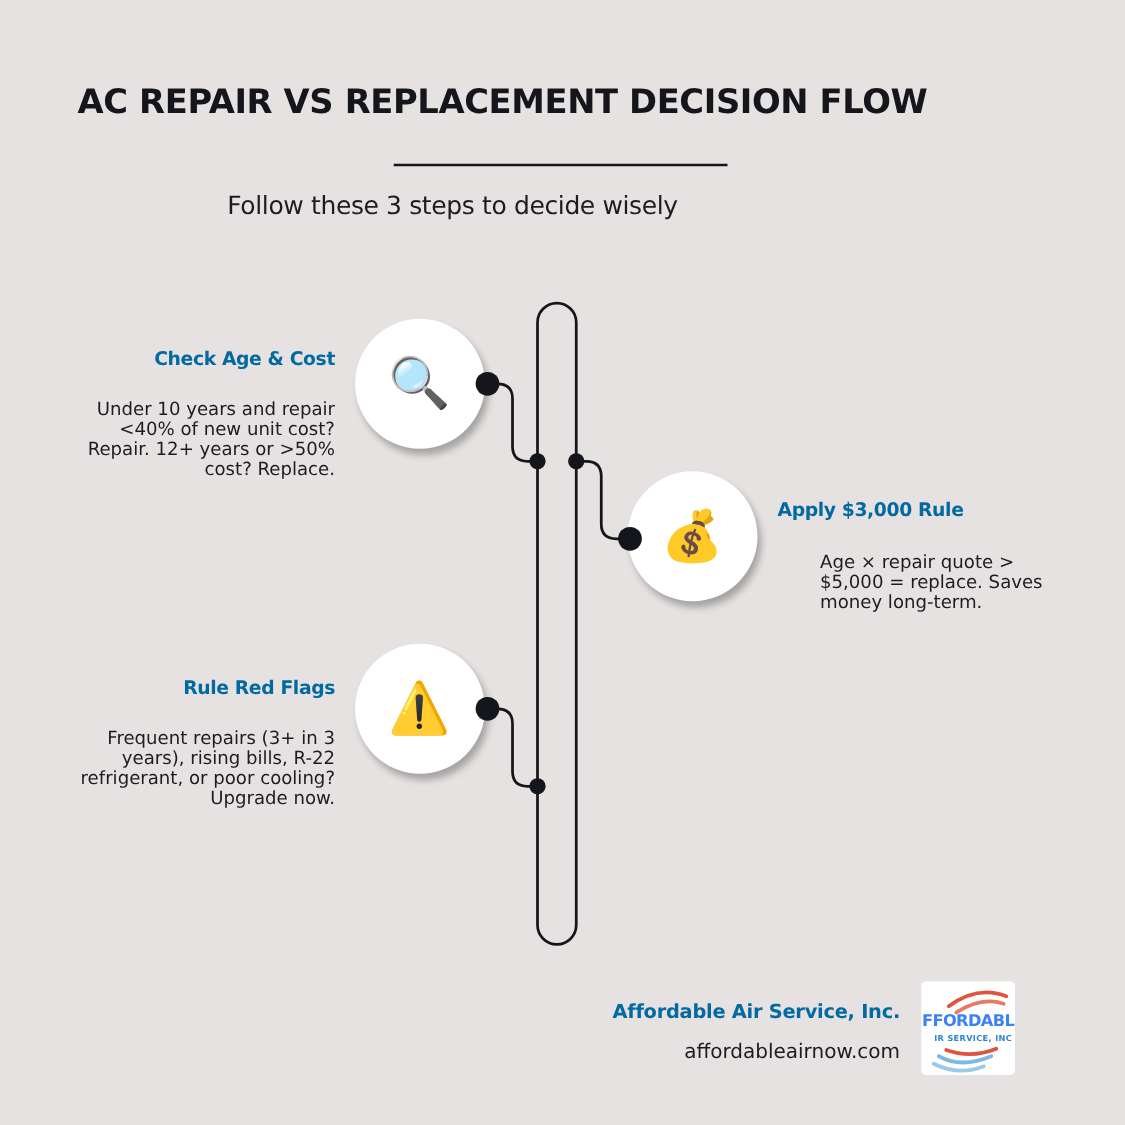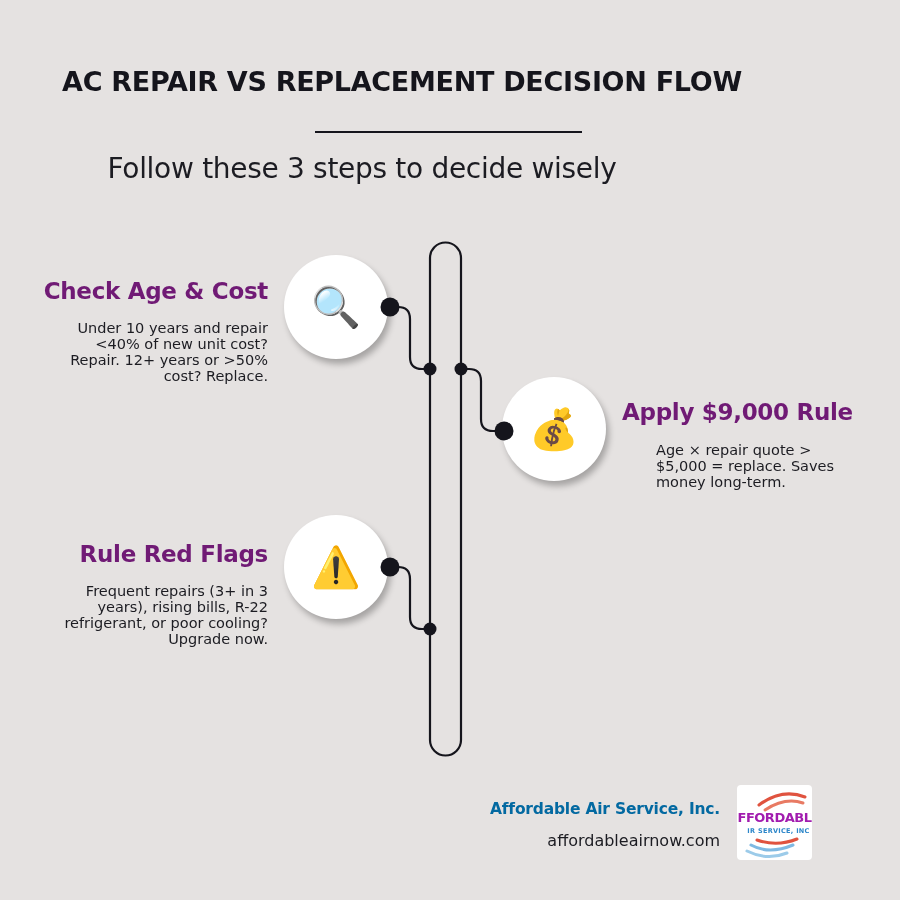--- a/index.html
+++ b/index.html
@@ -12,34 +12,34 @@
   .title {
     position: absolute; top: 66px; left: 0; width: 804px;
     text-align: center; font-family: "DejaVu Sans", sans-serif;
     font-weight: bold; font-size: 27px; letter-spacing: -0.3px; color: #15151c;
   }
   .divider {
     position: absolute; top: 131px; left: 315px; width: 267px; height: 2px; background: #15151c;
   }
   .subtitle {
     position: absolute; top: 152px; left: 0; width: 724px; text-align: center;
-    font-family: "DejaVu Sans", sans-serif; font-weight: normal; font-size: 28px;
+    font-family: "DejaVu Sans", sans-serif; font-weight: normal; font-size: 20px;
     color: #1c1c22; letter-spacing: -0.3px;
   }
   svg.flow { position: absolute; left: 0; top: 0; }
   .circle {
     position: absolute; width: 104px; height: 104px; border-radius: 50%;
     background: #ffffff;
     box-shadow: 3px 5px 6px rgba(0,0,0,0.28);
     display: flex; align-items: center; justify-content: center;
     font-size: 40px; line-height: 1;
   }
   .step-title {
     position: absolute; font-family: "DejaVu Sans", sans-serif;
-    font-weight: bold; font-size: 23px; color: #701a75; letter-spacing: -0.3px;
+    font-weight: bold; font-size: 15px; color: #0369a1; letter-spacing: -0.3px;
     white-space: nowrap;
   }
   .step-desc {
     position: absolute; font-family: "DejaVu Sans", sans-serif;
     font-size: 14.5px; line-height: 16px; color: #1c1c22; margin-top: 12px;
   }
   .left { text-align: right; }
   .right { text-align: left; }
   .company {
     position: absolute; top: 800px; right: 180px; font-family: "DejaVu Sans", sans-serif;
@@ -49,21 +49,21 @@
     position: absolute; top: 831px; right: 180px; font-family: "DejaVu Sans", sans-serif;
     font-size: 16px; color: #1c1c22; white-space: nowrap;
   }
   .logo {
     position: absolute; left: 737px; top: 785px; width: 75px; height: 75px;
     background: #ffffff; border-radius: 4px; overflow: hidden;
   }
   .logo-text {
     position: absolute; left: 0; top: 25px; width: 75px; text-align: center;
     font-family: "DejaVu Sans", sans-serif; font-weight: bold; font-size: 13px;
-    color: #a21caf; letter-spacing: -0.5px; white-space: nowrap;
+    color: #3b82f6; letter-spacing: -0.5px; white-space: nowrap;
   }
   .logo-sub {
     position: absolute; left: 0; top: 42px; width: 83px; text-align: center;
     font-family: "DejaVu Sans", sans-serif; font-weight: bold; font-size: 6.5px;
     color: #2c86c9; white-space: nowrap; letter-spacing: 0.3px;
   }
 </style>
 </head>
 <body>
 
@@ -91,21 +91,21 @@
 
 <div class="circle" style="left:284px; top:255px;">
   <span>🔍</span>
 </div>
 <div class="step-title left" style="right:632px; top:278px;">Check Age &amp; Cost</div>
 <div class="step-desc left" style="right:632px; top:308px; width:210px;">Under 10 years and repair &lt;40% of new unit cost? Repair. 12+ years or &gt;50% cost? Replace.</div>
 
 <div class="circle" style="left:502px; top:377px;">
   <span>💰</span>
 </div>
-<div class="step-title right" style="left:622px; top:399px;">Apply $9,000 Rule</div>
+<div class="step-title right" style="left:622px; top:399px;">Apply $3,000 Rule</div>
 <div class="step-desc right" style="left:656px; top:430px; width:200px;">Age × repair quote &gt; $5,000 = replace. Saves money long-term.</div>
 
 <div class="circle" style="left:284px; top:515px;">
   <span>⚠️</span>
 </div>
 <div class="step-title left" style="right:632px; top:541px;">Rule Red Flags</div>
 <div class="step-desc left" style="right:632px; top:571px; width:210px;">Frequent repairs (3+ in 3 years), rising bills, R-22 refrigerant, or poor cooling? Upgrade now.</div>
 
 <svg class="flow" width="900" height="900" viewBox="0 0 900 900" style="pointer-events:none;">
   <g fill="#15151c">

